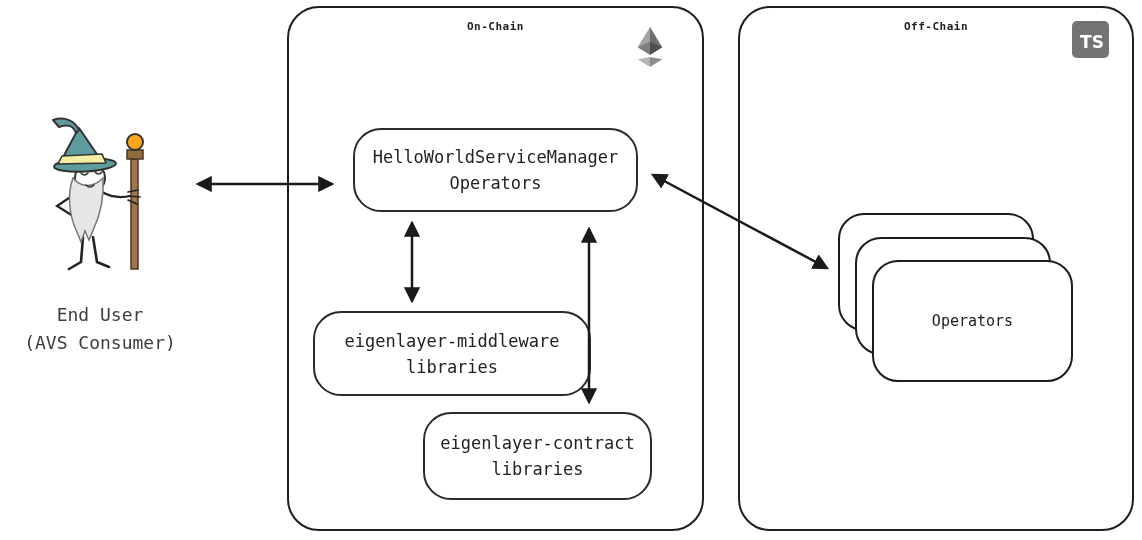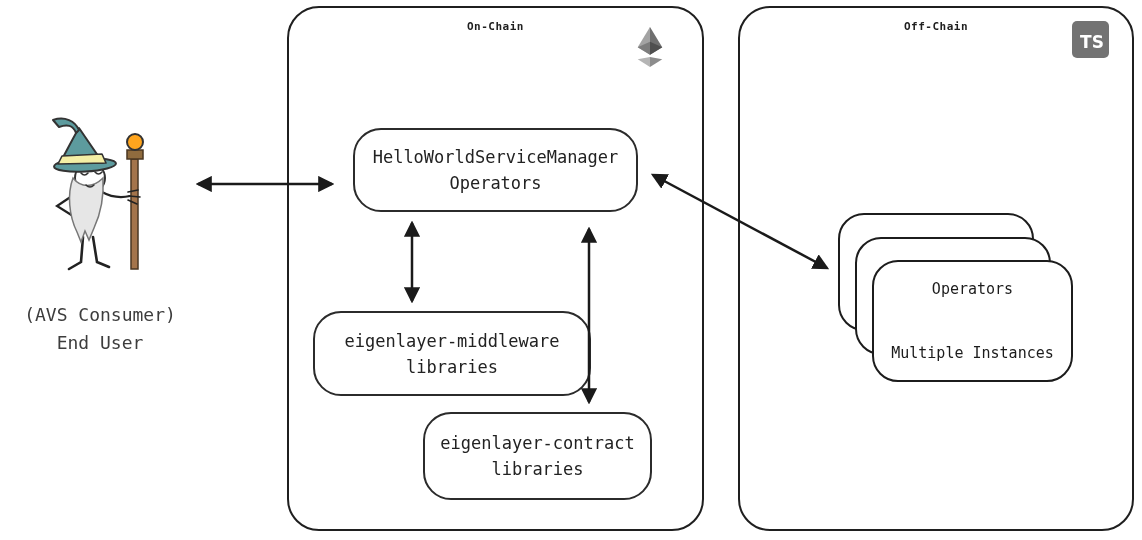--- a/index.html
+++ b/index.html
@@ -70,22 +70,22 @@
     <path d="M17 44 L57 42 L61 51 L13 52 Z" fill="#f4efa5" stroke="#333" stroke-width="1.6" stroke-linejoin="round"></path>
 
     <rect x="86" y="47" width="7" height="110" fill="#a4744b" stroke="#4a3622" stroke-width="1.5"></rect>
     <rect x="82" y="38" width="16" height="9" fill="#8f6b3e" stroke="#4a3622" stroke-width="1.5"></rect>
     <circle cx="90" cy="30" r="8" fill="#ffa51e" stroke="#333" stroke-width="2"></circle>
 
     <path d="M83 80 l10 -2 M84 84 l11 1 M83 88 l9 4" fill="none" stroke="#222" stroke-width="1.6" stroke-linecap="round"></path>
   </svg>
 
   <div class="end-user-label">
+    <div>End User</div>
     <div>(AVS Consumer)</div>
-    <div>End User</div>
   </div>
 
   <div class="region onchain">
     <div class="region-title">On-Chain</div>
   </div>
 
   <svg class="eth-badge" viewBox="0 0 256 417">
     <polygon fill="#6f6f6f" points="127.9 0 125.2 9.5 125.2 285.2 127.9 288 255.9 212.3"></polygon>
     <polygon fill="#a3a3a3" points="127.9 0 0 212.3 127.9 288 127.9 154.2"></polygon>
     <polygon fill="#8c8c8c" points="127.9 312.2 126.4 314.1 126.4 412.3 127.9 416.9 256 336.5"></polygon>
@@ -112,21 +112,20 @@
   </div>
 
   <div class="ts-badge">
     <span>TS</span>
   </div>
 
   <div class="op-card op-back"></div>
   <div class="op-card op-mid"></div>
   <div class="op-card op-front">
     <div>Operators</div>
-    <div>Multiple Instances</div>
   </div>
 
   <svg class="arrow-layer" viewBox="0 0 1142 540">
     <defs>
       <marker id="ah" viewBox="0 0 10 10" refX="8.5" refY="5" markerWidth="6.5" markerHeight="6.5" orient="auto-start-reverse">
         <path d="M0 0 L10 5 L0 10 z" fill="#1a1a1a"></path>
       </marker>
     </defs>
     <line x1="198" y1="184" x2="332" y2="184" stroke="#1a1a1a" stroke-width="2.5" marker-start="url(#ah)" marker-end="url(#ah)"></line>
     <line x1="412" y1="223" x2="412" y2="301" stroke="#1a1a1a" stroke-width="2.5" marker-start="url(#ah)" marker-end="url(#ah)"></line>

